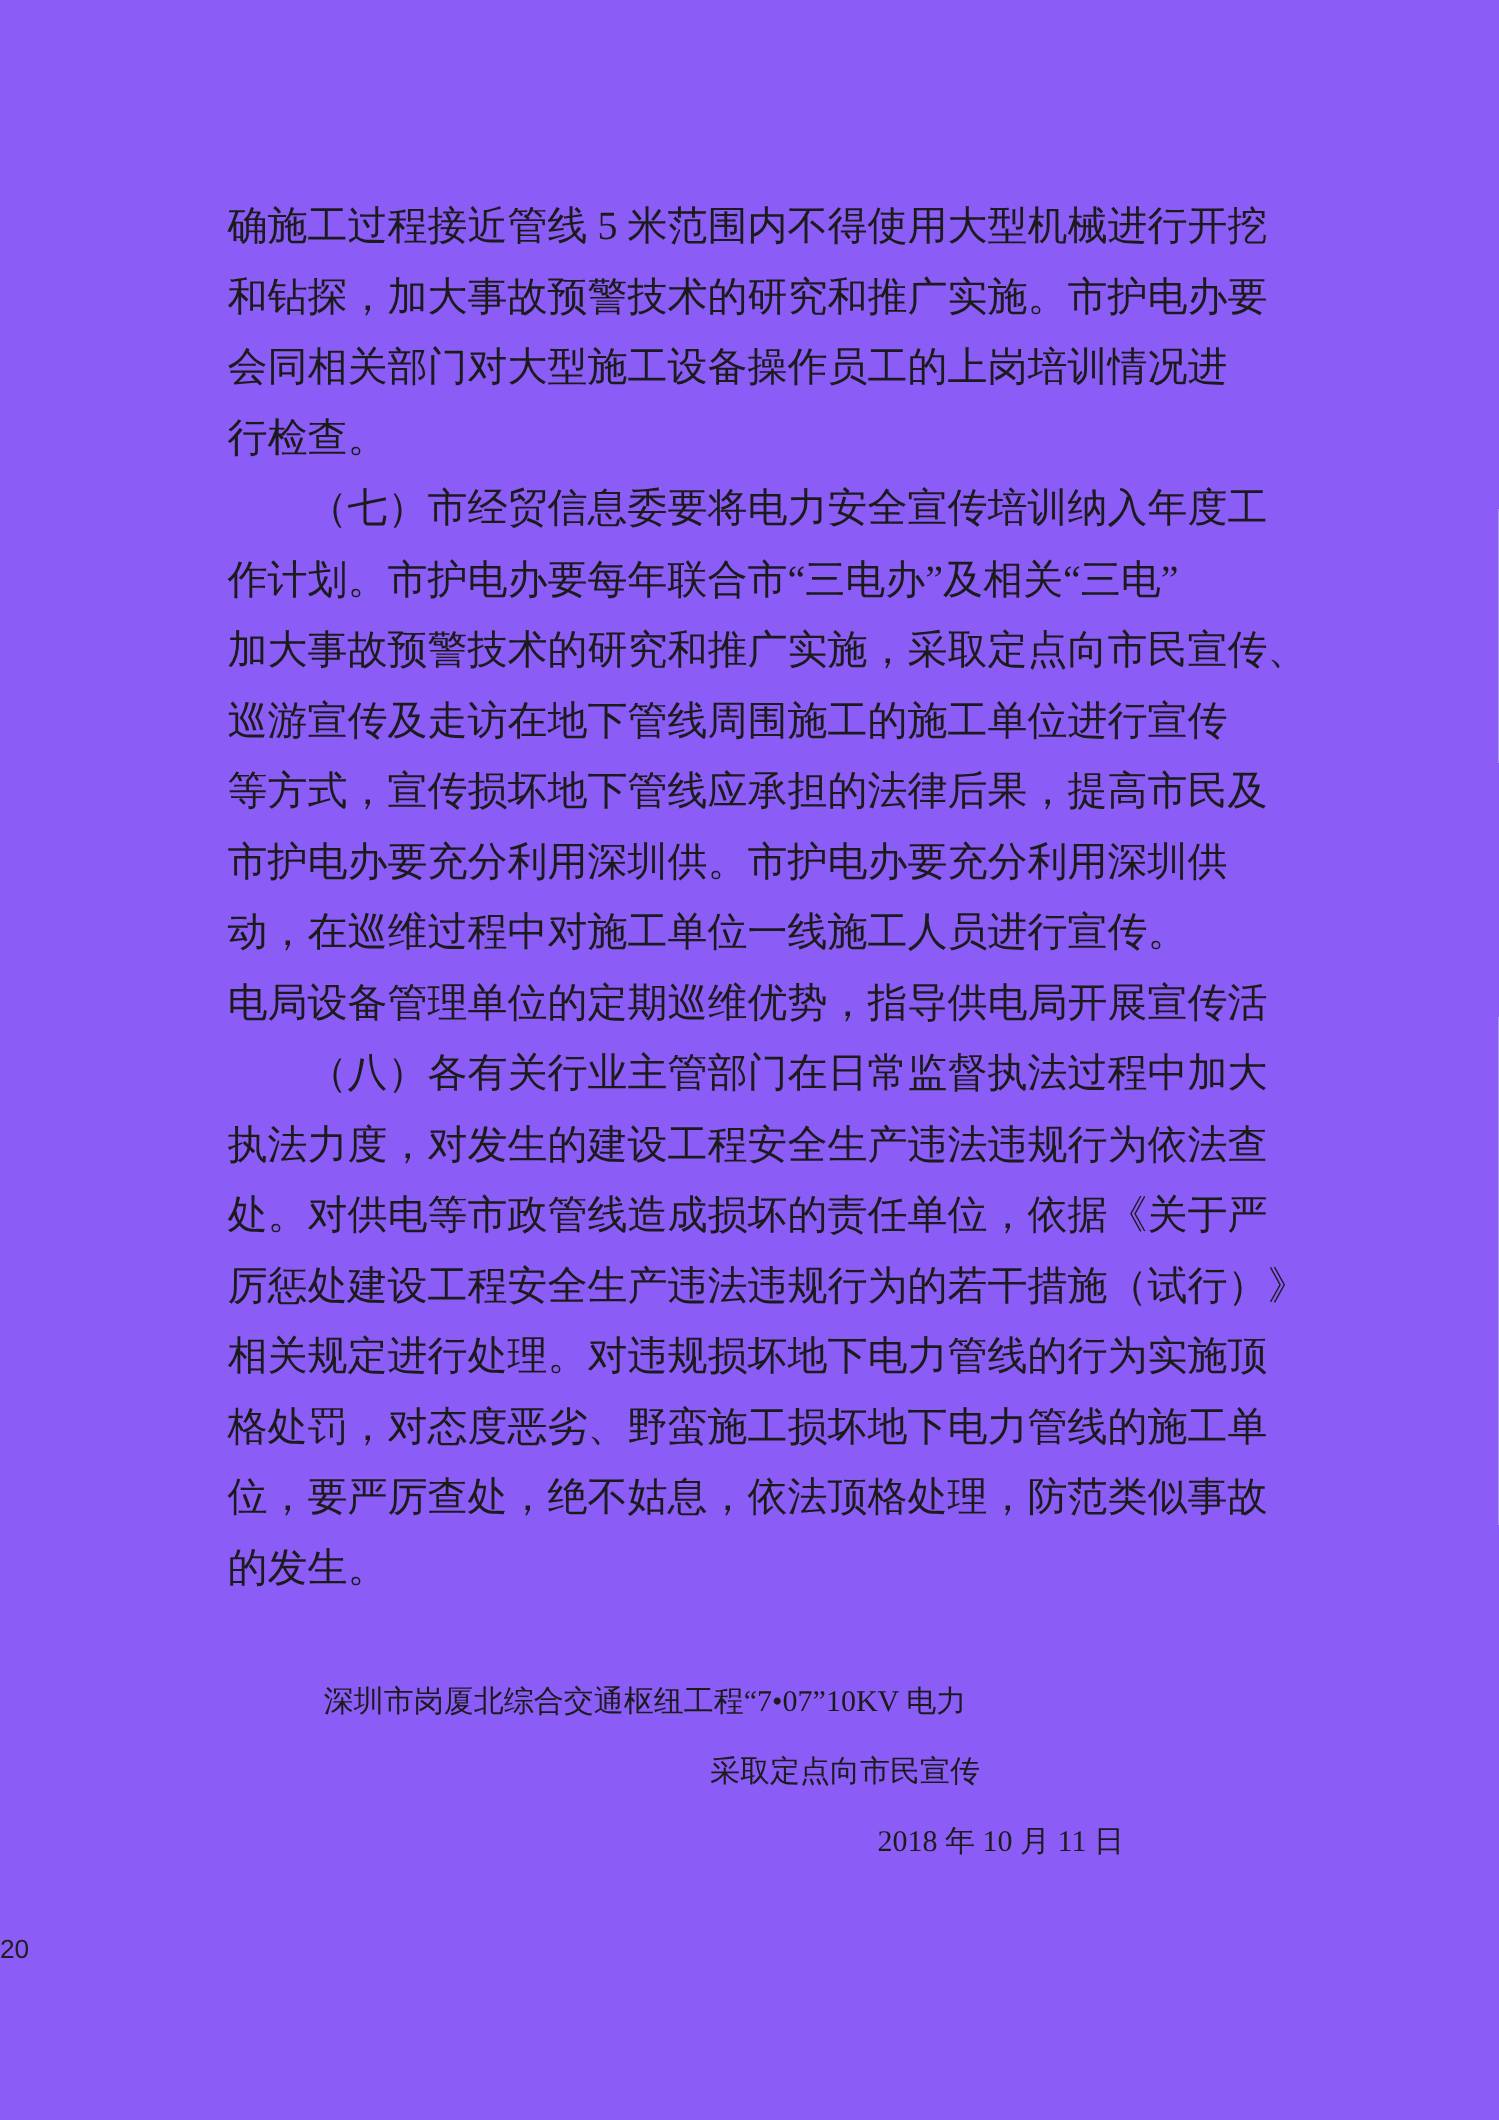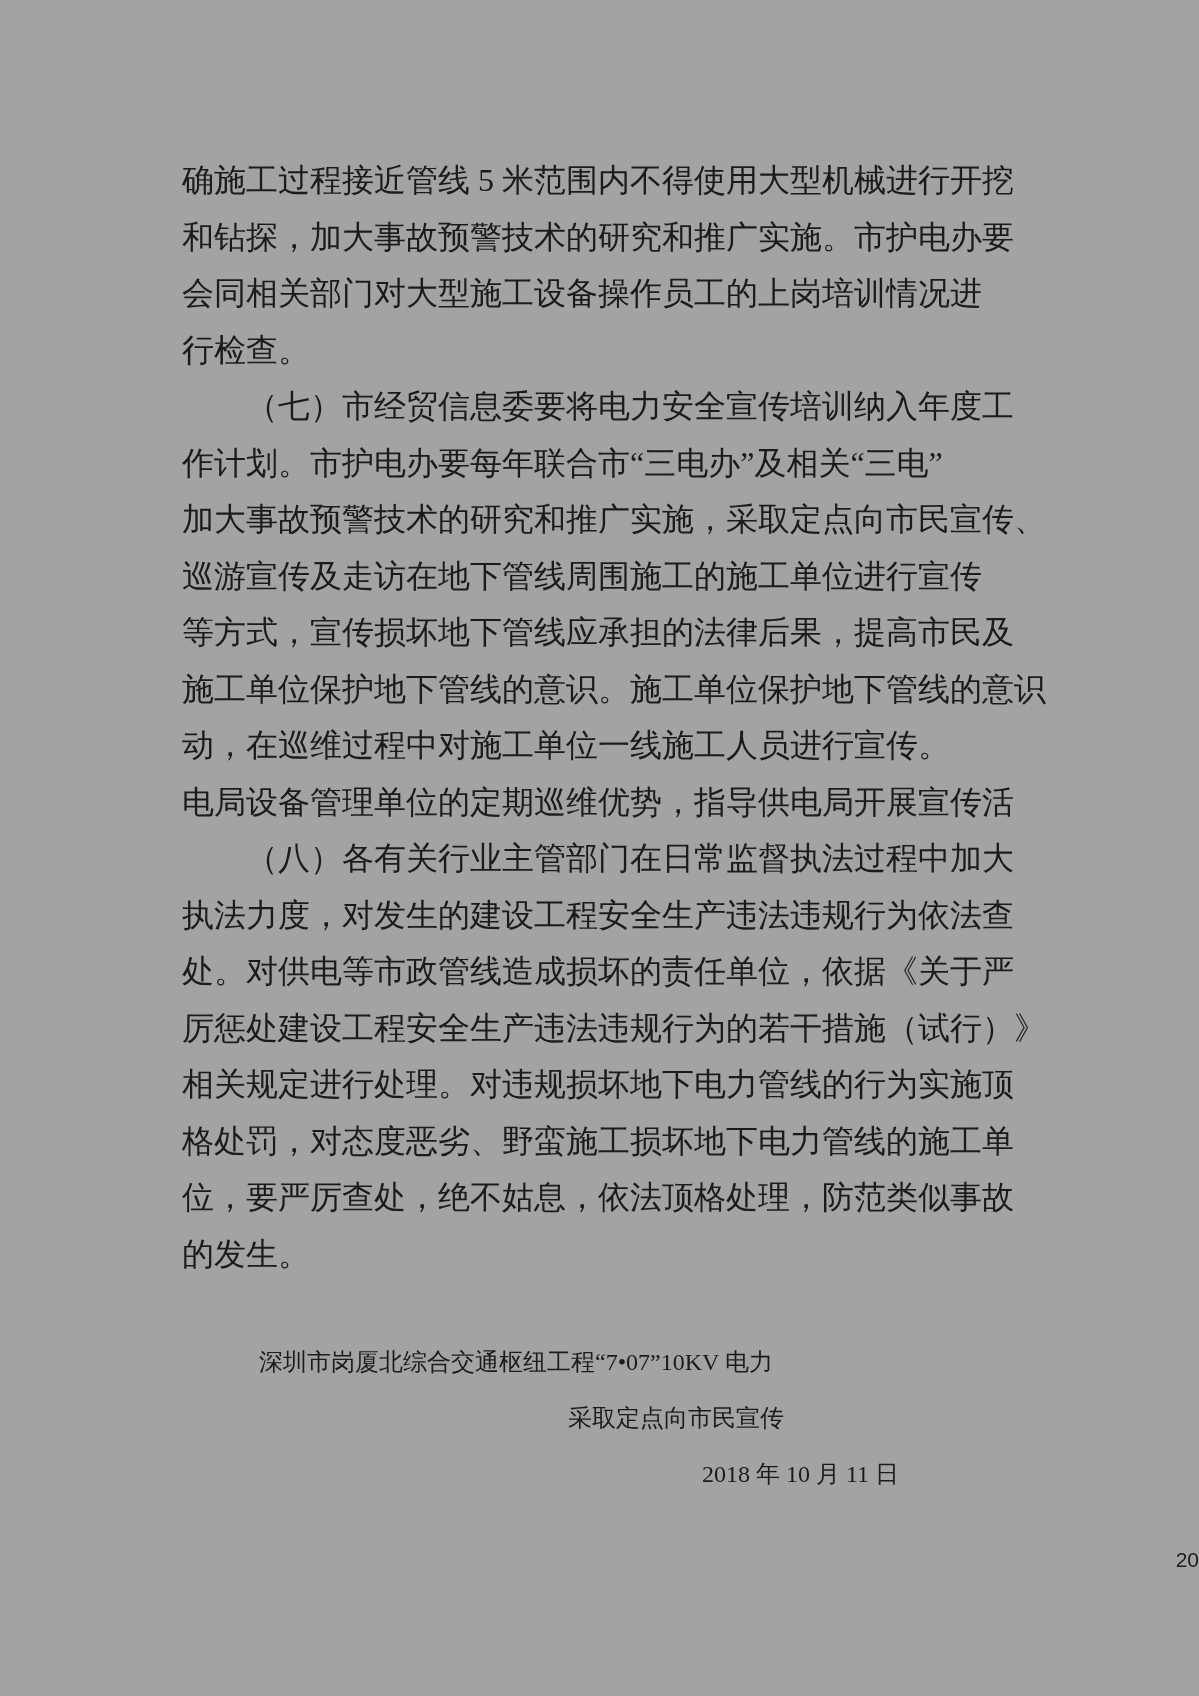--- a/index.html
+++ b/index.html
@@ -1,20 +1,20 @@
 <!DOCTYPE html>
 <html lang="zh"><head>
 <meta charset="utf-8">
 <style>
   html, body { margin: 0; padding: 0; background: #e8e8e8; }
   .page {
     position: relative;
     width: 1199px;
     height: 1696px;
-    background: #a3a3a3;
+    background: #8b5cf6;
     font-family: "Liberation Serif", "DejaVu Serif", serif;
     color: #1b1b1b;
     overflow: hidden;
     margin: 0 auto;
   }
   .body-text {
     position: absolute;
     left: 182px;
     top: 152px;
     width: 870px;
@@ -34,21 +34,21 @@
     white-space: pre;
   }
   .sig-unit-top  { left: 259px; top: 1334px; }
   .sig-unit-bot  { left: 568px; top: 1390px; }
   .sig-date      { left: 702px; top: 1446px; text-align: right; }
   .pagenum {
     position: absolute;
     top: 1547px;
     left: 0;
     width: 100%;
-    text-align: right;
+    text-align: left;
     font-family: "Liberation Sans", "DejaVu Sans", sans-serif;
     font-size: 21px;
     line-height: 26px;
     color: #202020;
   }
 </style>
 </head>
 <body>
 
 <div class="page">
@@ -56,21 +56,21 @@
   <div class="body-text">
     <div class="bline">确施工过程接近管线 5 米范围内不得使用大型机械进行开挖</div>
     <div class="bline">和钻探，加大事故预警技术的研究和推广实施。市护电办要</div>
     <div class="bline">会同相关部门对大型施工设备操作员工的上岗培训情况进</div>
     <div class="bline">行检查。</div>
     <div class="bline indent">（七）市经贸信息委要将电力安全宣传培训纳入年度工</div>
     <div class="bline">作计划。市护电办要每年联合市“三电办”及相关“三电”</div>
     <div class="bline">加大事故预警技术的研究和推广实施，采取定点向市民宣传、</div>
     <div class="bline">巡游宣传及走访在地下管线周围施工的施工单位进行宣传</div>
     <div class="bline">等方式，宣传损坏地下管线应承担的法律后果，提高市民及</div>
-    <div class="bline">施工单位保护地下管线的意识。施工单位保护地下管线的意识</div>
+    <div class="bline">市护电办要充分利用深圳供。市护电办要充分利用深圳供</div>
     <div class="bline">动，在巡维过程中对施工单位一线施工人员进行宣传。</div>
     <div class="bline">电局设备管理单位的定期巡维优势，指导供电局开展宣传活</div>
     <div class="bline indent">（八）各有关行业主管部门在日常监督执法过程中加大</div>
     <div class="bline">执法力度，对发生的建设工程安全生产违法违规行为依法查</div>
     <div class="bline">处。对供电等市政管线造成损坏的责任单位，依据《关于严</div>
     <div class="bline">厉惩处建设工程安全生产违法违规行为的若干措施（试行）》</div>
     <div class="bline">相关规定进行处理。对违规损坏地下电力管线的行为实施顶</div>
     <div class="bline">格处罚，对态度恶劣、野蛮施工损坏地下电力管线的施工单</div>
     <div class="bline">位，要严厉查处，绝不姑息，依法顶格处理，防范类似事故</div>
     <div class="bline">的发生。</div>

